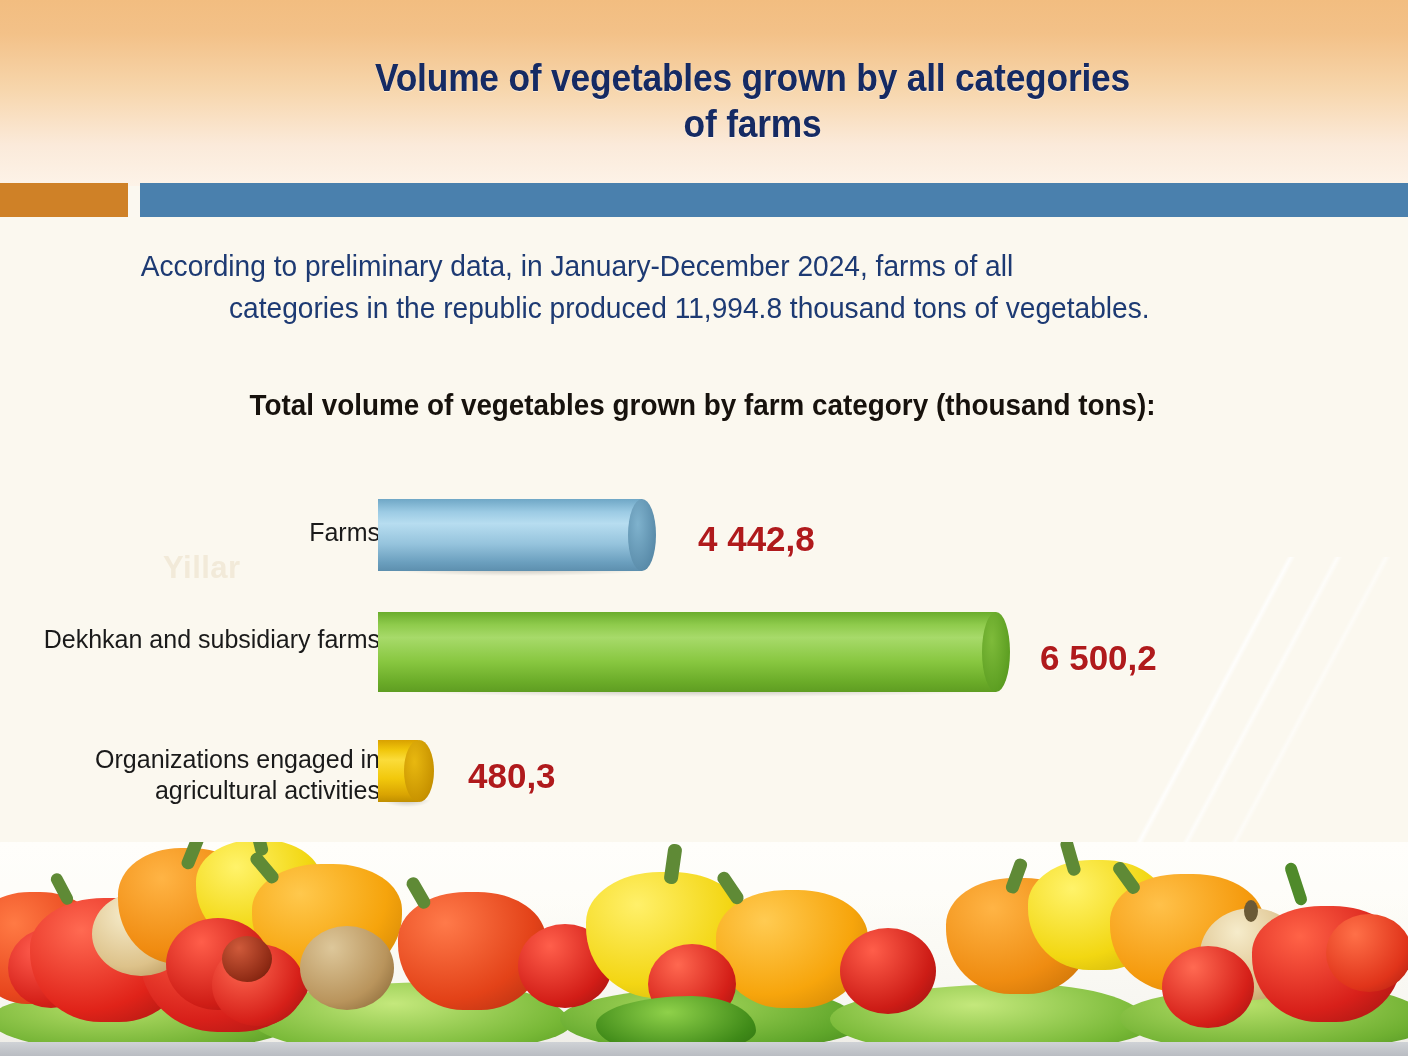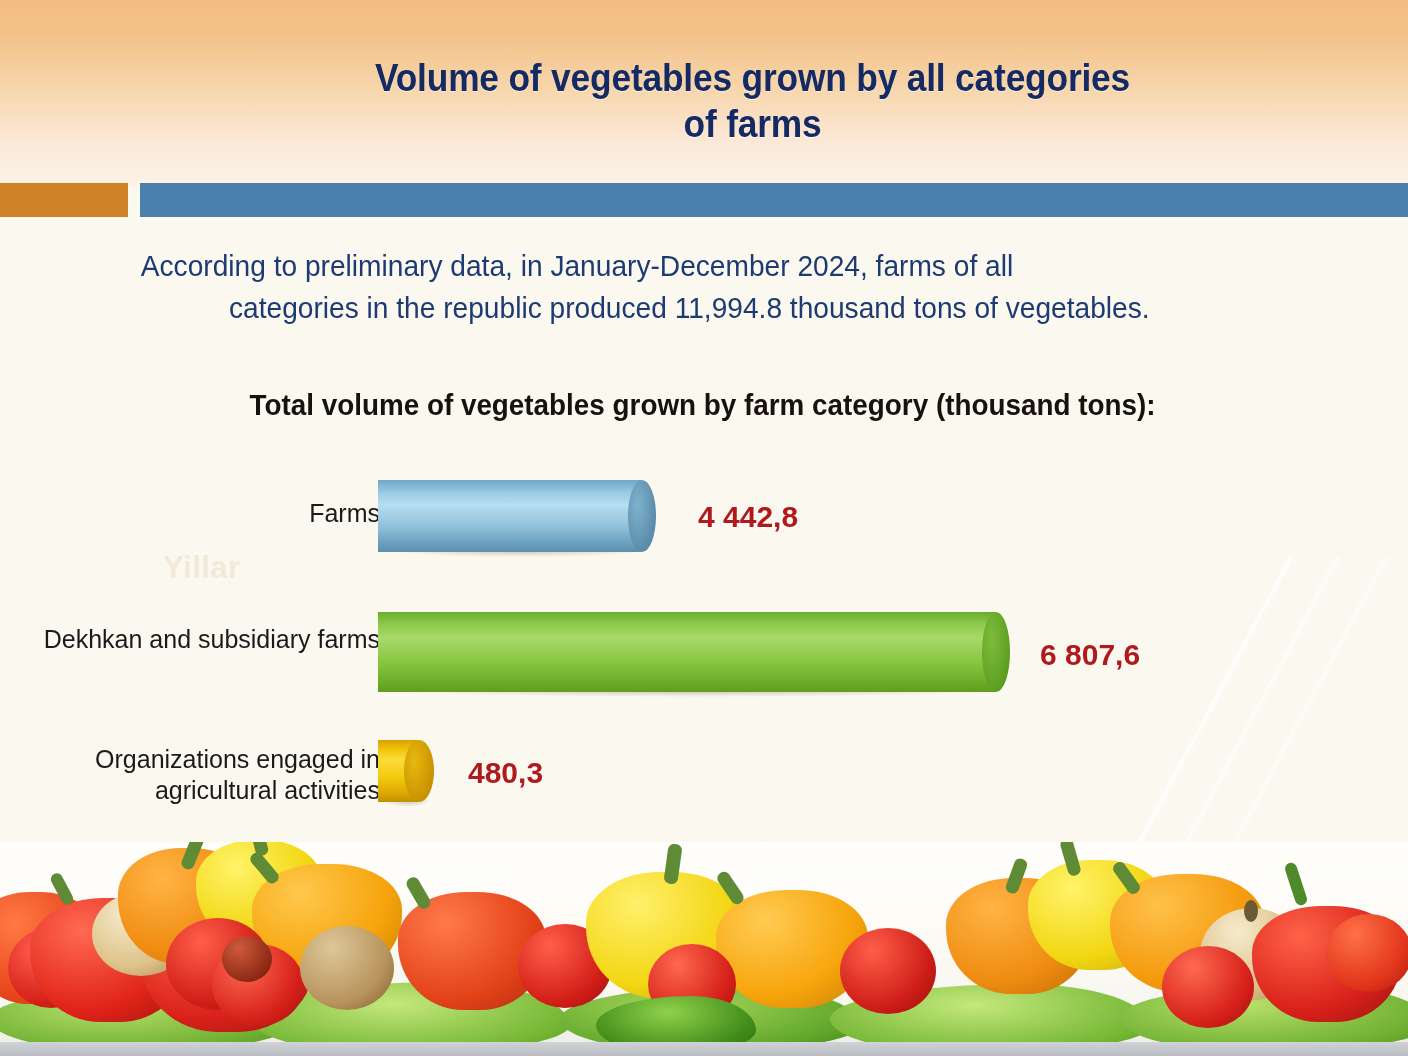--- a/index.html
+++ b/index.html
@@ -79,21 +79,21 @@
     position:absolute;left:0;top:0;bottom:0;right:14px;
   }
   .bar .cap{
     position:absolute;right:0;top:0;bottom:0;width:28px;border-radius:50%;
   }
   .bar .shadow{
     position:absolute;left:10px;right:6px;bottom:-5px;height:7px;
     background:radial-gradient(ellipse at 50% 0%,rgba(0,0,0,0.22),rgba(0,0,0,0) 72%);
   }
   .value{
-    position:absolute;color:#b01a1c;font-weight:bold;font-size:30px;
+    position:absolute;color:#b01a1c;font-weight:bold;font-size:35px;
     text-shadow:1px 1px 0 rgba(255,255,255,0.6);
     white-space:nowrap;
   }
   #ghost{
     position:absolute;left:163px;top:-62px;color:#f2ead9;font-weight:bold;
     font-size:31px;letter-spacing:0.5px;
   }
 
   
   #veg{position:absolute;left:0;top:842px;width:1408px;height:214px;overflow:hidden;
@@ -134,39 +134,39 @@
 
     <div id="intro" data-interactable="false">
       <span data-interactable="false">According to preliminary data, in January-December 2024, farms of all</span>
       <span class="last" data-interactable="false">categories in the republic produced 11,994.8 thousand tons of vegetables.</span>
     </div>
 
     <div id="chart-title" data-interactable="false">Total volume of vegetables grown by farm category (thousand tons):</div>
 
     <div id="chart" data-interactable="false">
 
-      <div class="row" style="top:8px;height:72px;" data-interactable="false">
+      <div class="row" style="top:27px;height:72px;" data-interactable="false">
         <div class="cat-label" style="top:18px;" data-interactable="false">Farms</div>
         <div class="bar" style="left:378px;width:278px;top:0;" data-interactable="true">
           <div class="shadow" data-interactable="false"></div>
           <div class="body" style="background:linear-gradient(to bottom,#6fa7c6 0%,#9ccbe4 18%,#b7ddf0 34%,#96c4dd 62%,#6b9fbe 88%,#5d8fae 100%);" data-interactable="false"></div>
           <div class="cap" style="background:radial-gradient(ellipse at 35% 35%,#7fb2cd,#5b8dab 70%,#4e7d99 100%);" data-interactable="false"></div>
         </div>
         <div class="value" style="left:698px;top:20px;" data-interactable="false">4 442,8</div>
       </div>
 
       <div class="row" style="top:140px;height:80px;" data-interactable="false">
         <div id="ghost" data-interactable="false">Yillar</div>
         <div class="cat-label w2" style="top:12px;" data-interactable="false">Dekhkan and subsidiary farms</div>
         <div class="bar" style="left:378px;width:632px;top:0;" data-interactable="true">
           <div class="shadow" data-interactable="false"></div>
           <div class="body" style="background:linear-gradient(to bottom,#6aad2c 0%,#8fcb4c 16%,#a7da6a 32%,#88c740 62%,#6aab28 88%,#5f9d22 100%);" data-interactable="false"></div>
           <div class="cap" style="background:radial-gradient(ellipse at 35% 35%,#7ebb3a,#5d9f22 70%,#528e1d 100%);" data-interactable="false"></div>
         </div>
-        <div class="value" style="left:1040px;top:26px;" data-interactable="false">6 807,6</div>
+        <div class="value" style="left:1040px;top:26px;" data-interactable="false">6 500,2</div>
       </div>
 
       <div class="row" style="top:268px;height:62px;" data-interactable="false">
         <div class="cat-label" style="top:4px;" data-interactable="false">Organizations engaged in agricultural activities</div>
         <div class="bar" style="left:378px;width:56px;top:0;" data-interactable="true">
           <div class="shadow" style="left:6px;right:4px;" data-interactable="false"></div>
           <div class="body" style="right:16px;background:linear-gradient(to bottom,#d9a100 0%,#f0c60b 16%,#fbdc3a 32%,#f2c80c 62%,#d9a402 88%,#c08f00 100%);" data-interactable="false"></div>
           <div class="cap" style="width:30px;background:radial-gradient(ellipse at 35% 35%,#e8b810,#c89300 70%,#b07f00 100%);" data-interactable="false"></div>
         </div>
         <div class="value" style="left:468px;top:16px;" data-interactable="false">480,3</div>

